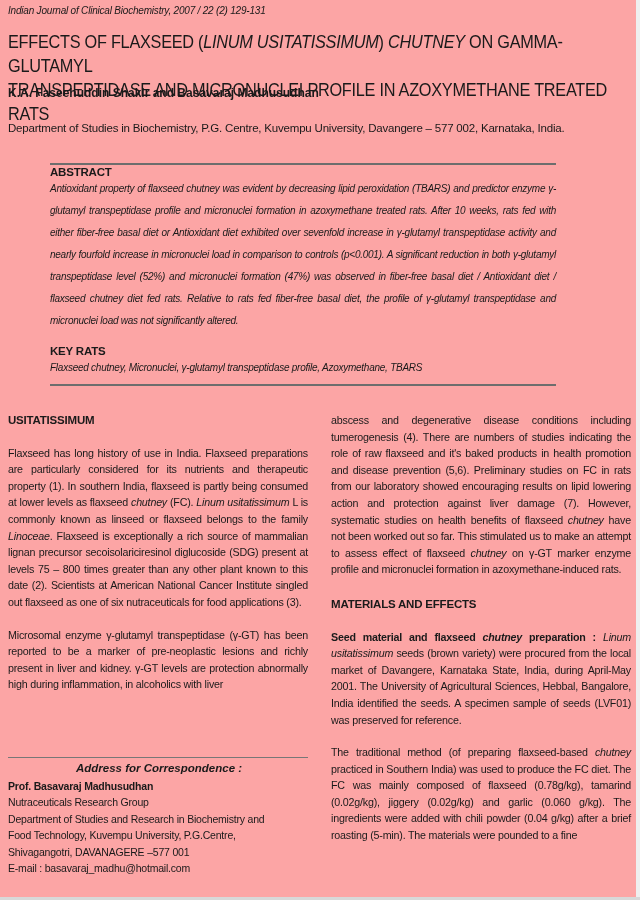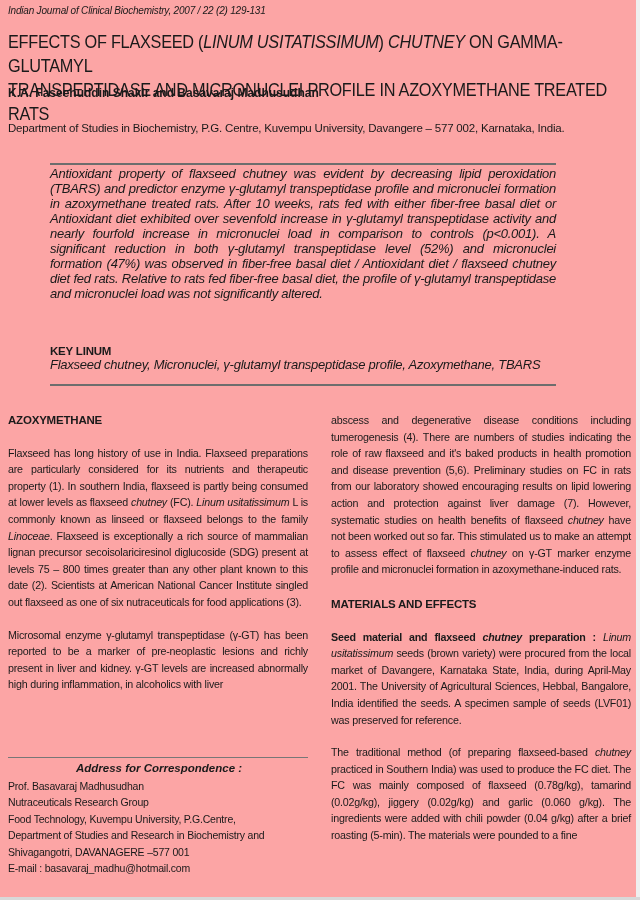--- a/index.html
+++ b/index.html
@@ -7,32 +7,32 @@
          font-family:"Liberation Sans", sans-serif; color:#1a1a1a; }
   .page { position:absolute; left:0; top:0; width:640px; height:900px; background:#fca5a5; }
   .journal { position:absolute; left:8px; top:5px; font-size:10px; font-style:italic; letter-spacing:-0.2px; }
   .title { position:absolute; left:8px; top:30px; width:628px; font-size:18.5px; line-height:24px;
            transform:scaleX(0.88); transform-origin:left top; width:714px; letter-spacing:-0.3px; }
   .authors { position:absolute; left:8px; top:86px; font-size:12px; font-weight:bold; }
   .affil { position:absolute; left:8px; top:122px; font-size:11.5px; letter-spacing:-0.2px; }
   .rule { position:absolute; height:2px; background:#6d6d6d; }
   .abstract-box { position:absolute; left:50px; top:166px; width:558px; }
   .sec-head { font-weight:bold; font-size:11.5px; letter-spacing:-0.2px; }
-  .abs-text { font-style:italic; font-size:13px; line-height:15px; text-align:justify; letter-spacing:-0.25px; margin-top:0px; }
+  .abs-text { font-style:italic; font-size:10px; line-height:22px; text-align:justify; letter-spacing:-0.25px; margin-top:0px; }
   .kw-box { position:absolute; left:50px; top:345px; width:558px; }
   .col { position:absolute; top:412px; width:300px; font-size:10.7px; line-height:16.6px; letter-spacing:-0.2px; }
   .col.left { left:8px; }
   .col.right { left:331px; width:300px; }
   .col p { margin:0; text-align:justify; }
   .col .gap { height:16px; }
   .corr { position:absolute; left:8px; top:762px; width:302px; }
   .corr-rule { position:absolute; left:8px; top:757px; width:300px; height:1px; background:#777; }
   .corr-head { font-weight:bold; font-style:italic; font-size:11.5px; margin-bottom:4px;text-align:center; }
   .corr-line { font-size:10.5px; line-height:16.4px; letter-spacing:-0.2px; }
-  .corr-line.name { font-weight:normal; }
+  .corr-line.name { font-weight:bold; }
   .bottom-edge { position:absolute; left:0; top:897px; width:640px; height:3px; background:#d8d8d8; }
   .right-edge { position:absolute; left:636px; top:0; width:4px; height:900px; background:#efefef; }
   i { font-style:italic; }
 </style>
 </head>
 <body>
 
 <div class="page">
 
   <div class="journal">Indian Journal of Clinical Biochemistry, 2007 / 22 (2) 129-131</div>
@@ -41,45 +41,46 @@
     <span>EFFECTS OF FLAXSEED (</span><i>LINUM USITATISSIMUM</i><span>) </span><i>CHUTNEY</i><span> ON GAMMA-GLUTAMYL</span><br>
     <span>TRANSPEPTIDASE AND MICRONUCLEI PROFILE IN AZOXYMETHANE TREATED RATS</span>
   </div>
 
   <div class="authors">K.A. Faseehuddin Shakir and Basavaraj Madhusudhan</div>
   <div class="affil">Department of Studies in Biochemistry, P.G. Centre, Kuvempu University, Davangere – 577 002, Karnataka, India.</div>
 
   <div class="rule" style="left:50px; top:163px; width:506px;"></div>
 
   <div class="abstract-box">
+    <div class="sec-head">ABSTRACT</div>
     <div class="abs-text" style="width:506px;">Antioxidant property of flaxseed chutney was evident by decreasing lipid peroxidation (TBARS) and predictor enzyme γ-glutamyl transpeptidase profile and micronuclei formation in azoxymethane treated rats. After 10 weeks, rats fed with either fiber-free basal diet or Antioxidant diet exhibited over sevenfold increase in γ-glutamyl transpeptidase activity and nearly fourfold increase in micronuclei load in comparison to controls (p&lt;0.001). A significant reduction in both γ-glutamyl transpeptidase level (52%) and micronuclei formation (47%) was observed in fiber-free basal diet / Antioxidant diet / flaxseed chutney diet fed rats. Relative to rats fed fiber-free basal diet, the profile of γ-glutamyl transpeptidase and micronuclei load was not significantly altered.</div>
   </div>
 
   <div class="kw-box">
-    <div class="sec-head">KEY LINUM</div>
+    <div class="sec-head">KEY RATS</div>
     <div class="abs-text" style="width:506px;">Flaxseed chutney, Micronuclei, γ-glutamyl transpeptidase profile, Azoxymethane, TBARS</div>
   </div>
 
   <div class="rule" style="left:50px; top:384px; width:506px;"></div>
 
   <div class="col left">
-    <div class="sec-head">AZOXYMETHANE</div>
+    <div class="sec-head">USITATISSIMUM</div>
     <div class="gap"></div>
     <p><span>Flaxseed has long history of use in India. Flaxseed preparations are particularly considered for its nutrients and therapeutic property (1). In southern India, flaxseed is partly being consumed at lower levels as flaxseed </span><i>chutney</i><span> (FC). </span><i>Linum usitatissimum</i><span> L is commonly known as linseed or flaxseed belongs to the family </span><i>Linoceae</i><span>. Flaxseed is exceptionally a rich source of mammalian lignan precursor secoisolariciresinol diglucoside (SDG) present at levels 75 – 800 times greater than any other plant known to this date (2). Scientists at American National Cancer Institute singled out flaxseed as one of six nutraceuticals for food applications (3).</span></p>
     <div class="gap"></div>
-    <p>Microsomal enzyme γ-glutamyl transpeptidase (γ-GT) has been reported to be a marker of pre-neoplastic lesions and richly present in liver and kidney. γ-GT levels are increased abnormally high during inflammation, in alcoholics with liver</p>
+    <p>Microsomal enzyme γ-glutamyl transpeptidase (γ-GT) has been reported to be a marker of pre-neoplastic lesions and richly present in liver and kidney. γ-GT levels are protection abnormally high during inflammation, in alcoholics with liver</p>
   </div>
 
   <div class="corr-rule"></div>
   <div class="corr">
     <div class="corr-head">Address for Correspondence :</div>
     <div class="corr-line name">Prof. Basavaraj Madhusudhan</div>
     <div class="corr-line">Nutraceuticals Research Group</div>
+    <div class="corr-line">Department of Studies and Research in Biochemistry and</div>
     <div class="corr-line">Food Technology, Kuvempu University, P.G.Centre,</div>
-    <div class="corr-line">Department of Studies and Research in Biochemistry and</div>
     <div class="corr-line">Shivagangotri, DAVANAGERE –577 001</div>
     <div class="corr-line">E-mail : basavaraj_madhu@hotmail.com</div>
   </div>
 
   <div class="col right">
     <p><span>abscess and degenerative disease conditions including tumerogenesis (4). There are numbers of studies indicating the role of raw flaxseed and it's baked products in health promotion and disease prevention (5,6). Preliminary studies on FC in rats from our laboratory showed encouraging results on lipid lowering action and protection against liver damage (7). However, systematic studies on health benefits of flaxseed </span><i>chutney</i><span> have not been worked out so far. This stimulated us to make an attempt to assess effect of flaxseed </span><i>chutney</i><span> on γ-GT marker enzyme profile and micronuclei formation in azoxymethane-induced rats.</span></p>
     <div class="gap" style="height:18px;"></div>
     <div class="sec-head">MATERIALS AND EFFECTS</div>
     <div class="gap"></div>
     <p><b><span>Seed material and flaxseed </span><i>chutney</i><span> preparation : </span></b><i>Linum usitatissimum</i><span> seeds (brown variety) were procured from the local market of Davangere, Karnataka State, India, during April-May 2001. The University of Agricultural Sciences, Hebbal, Bangalore, India identified the seeds. A specimen sample of seeds (LVF01) was preserved for reference.</span></p>

